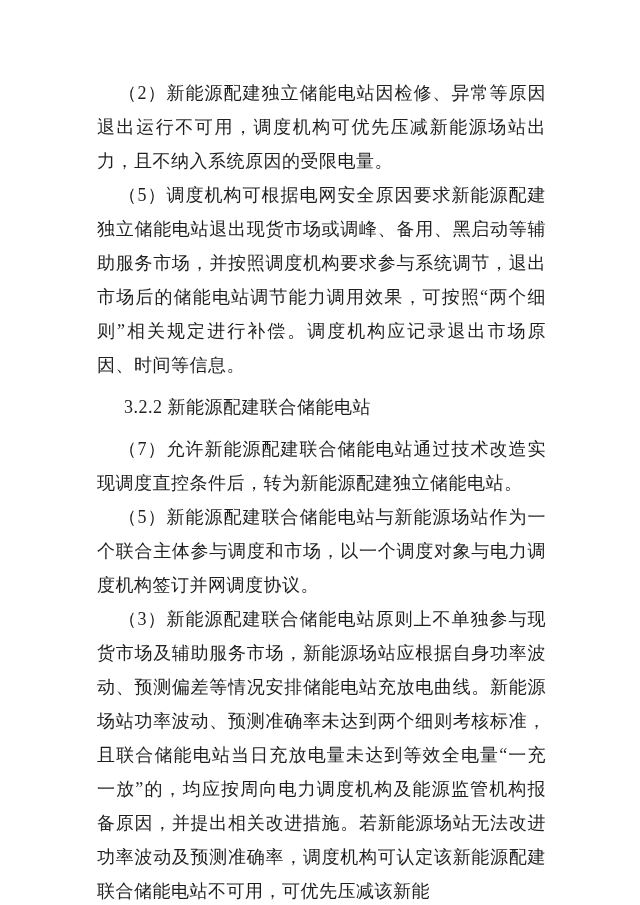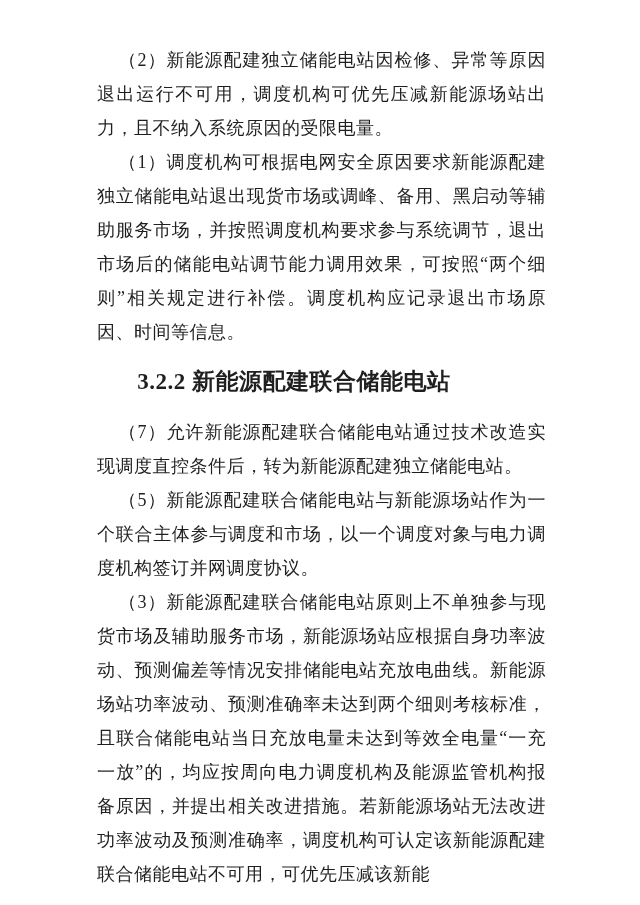--- a/index.html
+++ b/index.html
@@ -10,51 +10,51 @@
   body {
     width: 640px;
     height: 905px;
     overflow: hidden;
   }
   .page {
     box-sizing: border-box;
     width: 640px;
     height: 905px;
     background: #ffffff;
-    padding: 43px 94px 0 97px;
+    padding: 76px 94px 0 97px;
     font-family: "Liberation Serif", "DejaVu Serif", serif;
     color: #1f1f1f;
   }
   .doc-body {
     width: 100%;
   }
   .para {
     margin: 0;
     font-size: 18px;
     line-height: 34px;
     text-align: justify;
     text-justify: inter-character;
     text-indent: 1.2em;
     letter-spacing: 0.5px;
     word-break: break-all;
   }
   .heading {
-    margin: 16px;
-    font-size: 23px;
+    margin: 8px;
+    font-size: 18px;
     line-height: 34px;
-    font-weight: bold;
+    font-weight: normal;
     text-indent: 1.05em;
     letter-spacing: 0.5px;
   }
 </style>
 </head>
 <body>
 
 <div class="page">
   <div class="doc-body" id="doc-body">
       <p class="para">（2）新能源配建独立储能电站因检修、异常等原因退出运行不可用，调度机构可优先压减新能源场站出力，且不纳入系统原因的受限电量。</p>
-      <p class="para">（1）调度机构可根据电网安全原因要求新能源配建独立储能电站退出现货市场或调峰、备用、黑启动等辅助服务市场，并按照调度机构要求参与系统调节，退出市场后的储能电站调节能力调用效果，可按照“两个细则”相关规定进行补偿。调度机构应记录退出市场原因、时间等信息。</p>
+      <p class="para">（5）调度机构可根据电网安全原因要求新能源配建独立储能电站退出现货市场或调峰、备用、黑启动等辅助服务市场，并按照调度机构要求参与系统调节，退出市场后的储能电站调节能力调用效果，可按照“两个细则”相关规定进行补偿。调度机构应记录退出市场原因、时间等信息。</p>
       <h3 class="heading">3.2.2 新能源配建联合储能电站</h3>
       <p class="para">（7）允许新能源配建联合储能电站通过技术改造实现调度直控条件后，转为新能源配建独立储能电站。</p>
       <p class="para">（5）新能源配建联合储能电站与新能源场站作为一个联合主体参与调度和市场，以一个调度对象与电力调度机构签订并网调度协议。</p>
       <p class="para">（3）新能源配建联合储能电站原则上不单独参与现货市场及辅助服务市场，新能源场站应根据自身功率波动、预测偏差等情况安排储能电站充放电曲线。新能源场站功率波动、预测准确率未达到两个细则考核标准，且联合储能电站当日充放电量未达到等效全电量“一充一放”的，均应按周向电力调度机构及能源监管机构报备原因，并提出相关改进措施。若新能源场站无法改进功率波动及预测准确率，调度机构可认定该新能源配建联合储能电站不可用，可优先压减该新能</p>
     </div>
 </div>
 
 </body></html>

